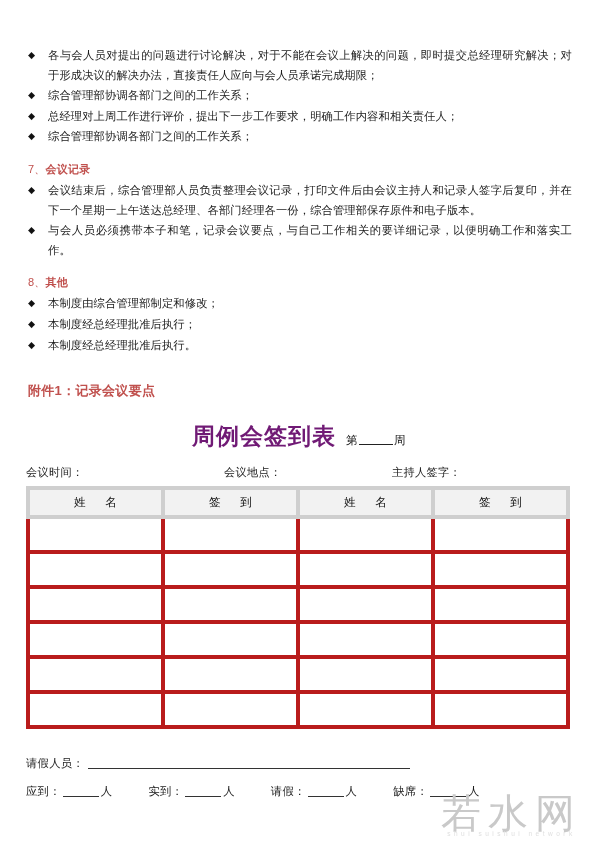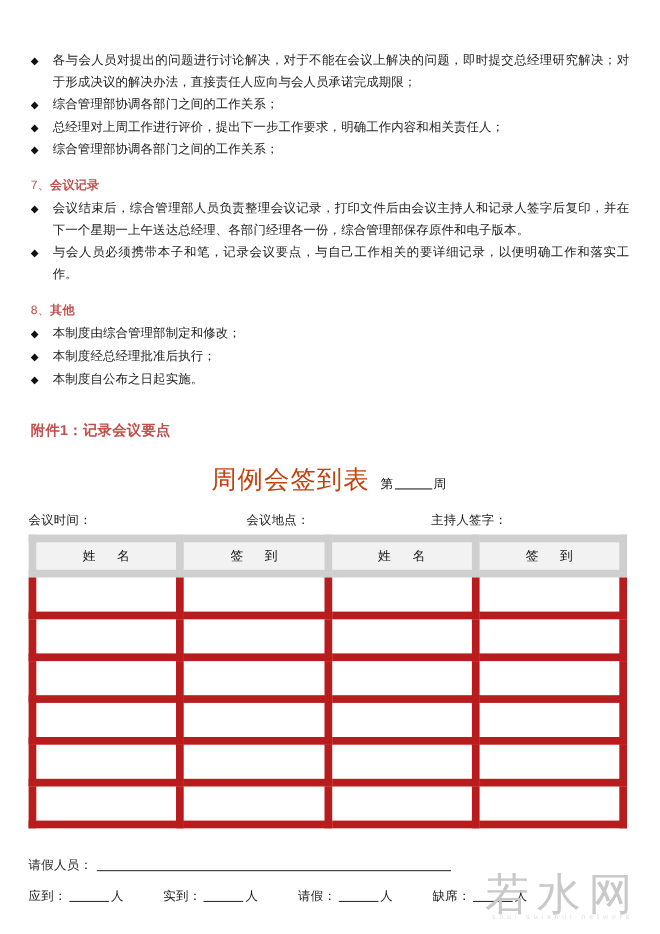--- a/index.html
+++ b/index.html
@@ -77,23 +77,23 @@
 
   
   .form-title-row {
     margin-top: 20px;
     text-align: center;
     white-space: nowrap;
   }
   .form-title {
     font-family: "DejaVu Serif", "Liberation Serif", serif;
     font-size: 23px;
-    font-weight: normal;
+    font-weight: bold;
     letter-spacing: 1px;
-    color: #c2410c;
+    color: #701a75;
     vertical-align: baseline;
   }
   .form-week {
     font-size: 11.5px;
     color: #111;
     margin-left: 10px;
     vertical-align: baseline;
     letter-spacing: 0.5px;
   }
   .form-week .blank {
@@ -124,21 +124,21 @@
 
   
   .signin-table {
     width: 544px;
     border-collapse: collapse;
     margin-top: 3px;
     table-layout: fixed;
   }
   .signin-table th,
   .signin-table td {
-    border: 7px solid #b91c1c;
+    border: 4px solid #b91c1c;
     height: 30px;
     padding: 0;
   }
   .signin-table thead th {
     background: #f2f2f2;
     font-size: 11.6px;
     font-weight: normal;
     color: #111;
     letter-spacing: 4px;
     text-indent: 4px;
@@ -232,21 +232,21 @@
     <li class="bullet-item">会议结束后，综合管理部人员负责整理会议记录，打印文件后由会议主持人和记录人签字后复印，并在下一个星期一上午送达总经理、各部门经理各一份，综合管理部保存原件和电子版本。</li>
     <li class="bullet-item">与会人员必须携带本子和笔，记录会议要点，与自己工作相关的要详细记录，以便明确工作和落实工作。</li>
   </ul>
 
   <div class="section-heading">
     <span class="num">8、</span><span>其他</span>
   </div>
   <ul class="bullet-list">
     <li class="bullet-item">本制度由综合管理部制定和修改；</li>
     <li class="bullet-item">本制度经总经理批准后执行；</li>
-    <li class="bullet-item">本制度自公布之日起实施。</li>
+    <li class="bullet-item">本制度经总经理批准后执行。</li>
   </ul>
 
   <div class="attach-heading">附件1：记录会议要点</div>
 
   <div class="form-title-row">
     <span class="form-title">周例会签到表</span><span class="form-week"><span>第</span><span class="blank"></span><span>周</span></span>
   </div>
 
   <div class="meta-row">
     <span class="meta-item meta-1">会议时间：</span>

